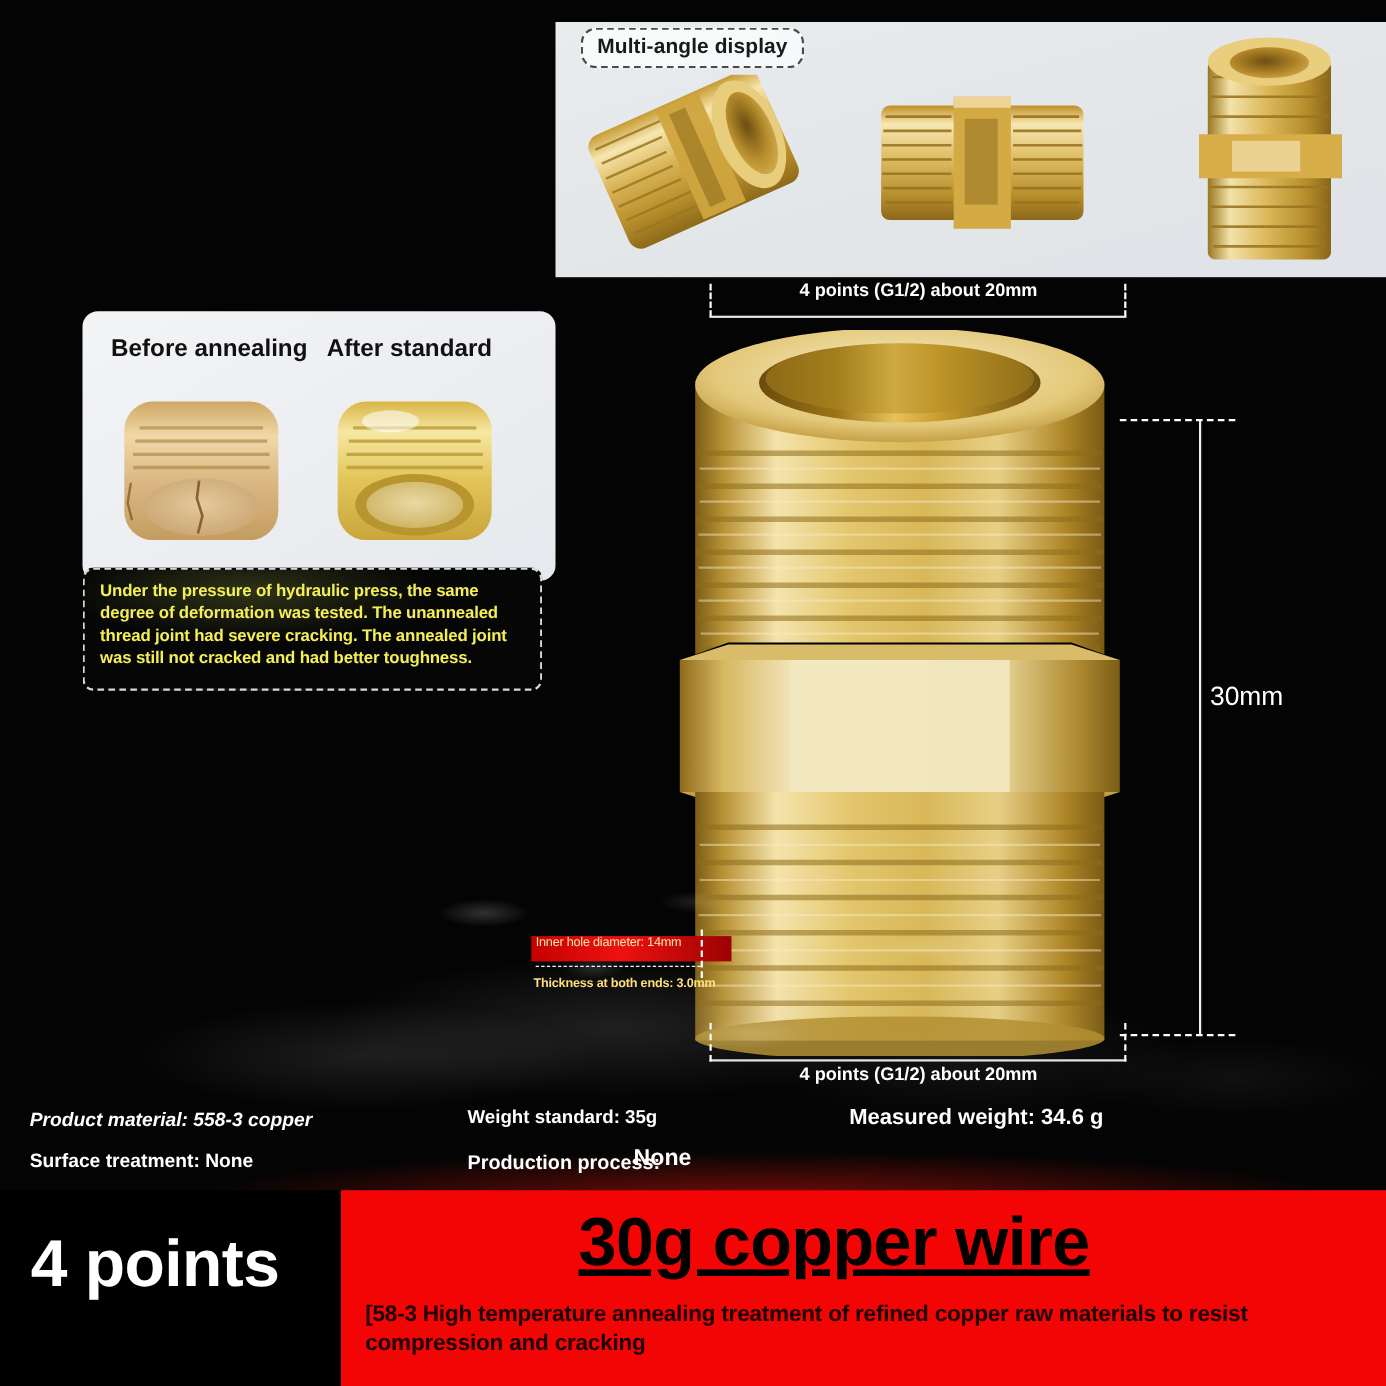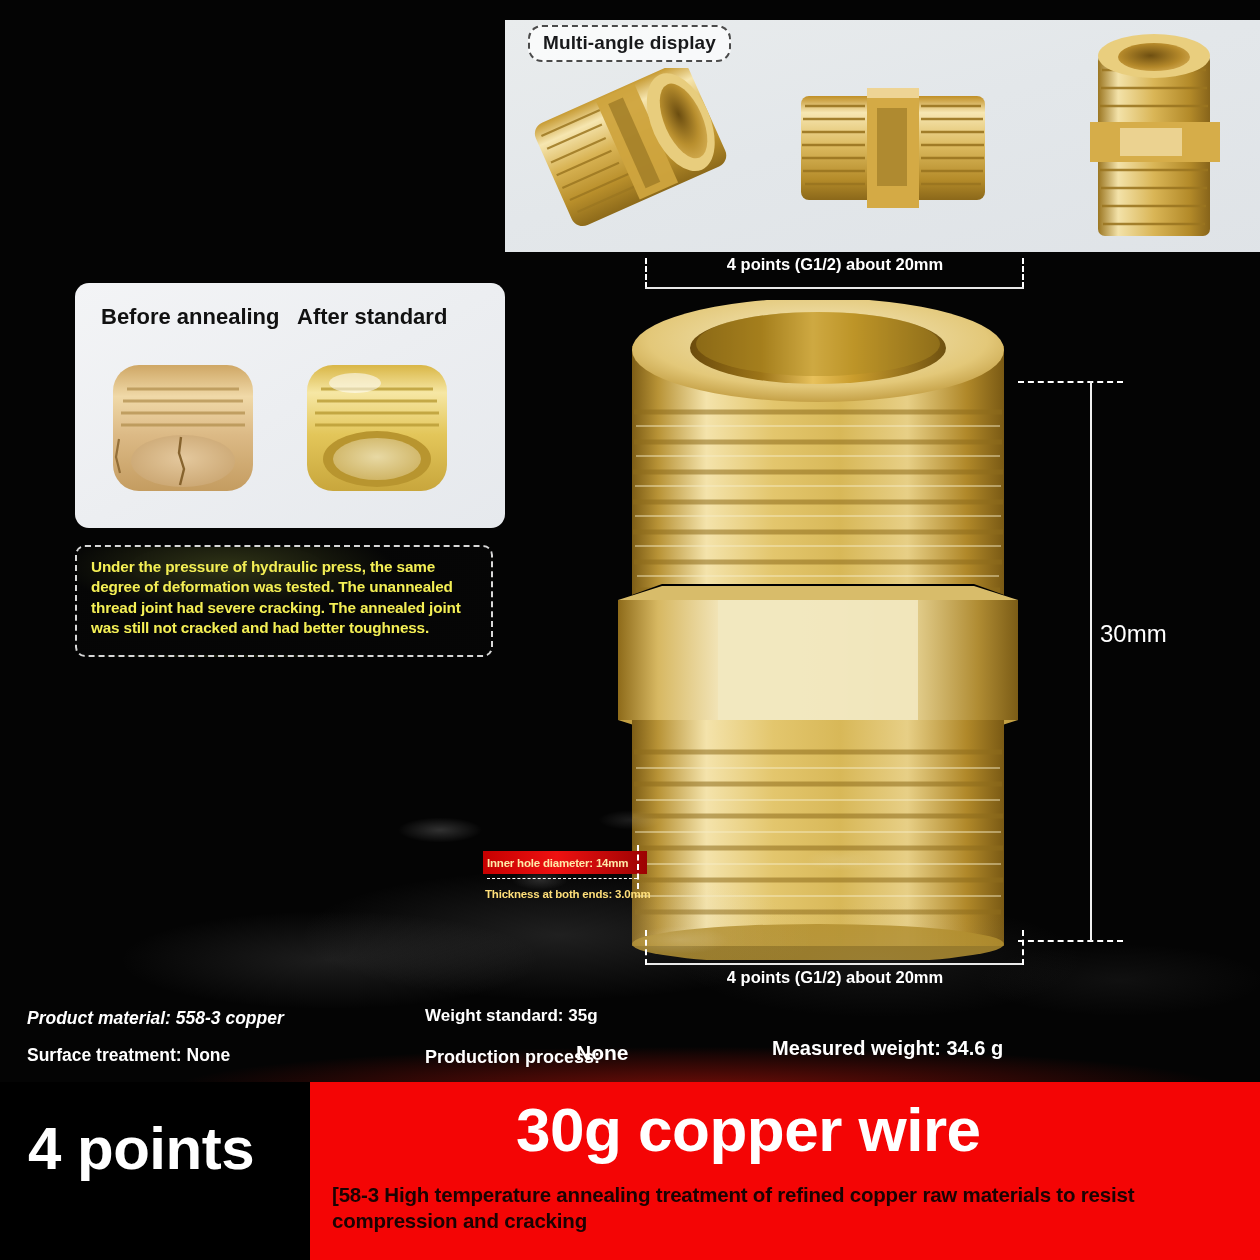--- a/index.html
+++ b/index.html
@@ -66,21 +66,20 @@
   }
   .anneal-h.l{left:26px;}
   .anneal-h.r{left:222px;}
 
   .caption-box{
     position:absolute;left:75px;top:516px;width:418px;height:112px;
     border:2px dashed #d8d8d8;border-radius:10px;
     background:radial-gradient(ellipse 230px 60px at 150px 20px, rgba(55,60,25,.85), rgba(6,6,6,.96) 72%), #060606;
     padding:10px 12px 20px 14px;
     box-sizing:border-box;
-    margin-top:29px;
   }
   .caption-box p{
     margin:0;color:#f4ef55;font-size:15.3px;line-height:1.33;font-weight:bold;
     letter-spacing:-.15px;
   }
 
   
   .dim-top-label{
     position:absolute;left:645px;top:255px;width:380px;text-align:center;
     color:#fff;font-size:16.5px;font-weight:bold;white-space:nowrap;
@@ -93,56 +92,56 @@
   .dim-tick-v{position:absolute;width:0;border-left:2px dashed #ffffff;}
   .dim-tick-h{position:absolute;height:0;border-top:2px dashed #ffffff;}
   .dim-line-v{position:absolute;width:0;border-left:2px solid #f0f0f0;}
   .dim-30mm{
     position:absolute;left:1100px;top:620px;color:#fff;
     font-size:24px;white-space:nowrap;
   }
 
   
   .callout-hole{
-    position:absolute;left:483px;top:851px;width:164px;height:23px;
+    position:absolute;left:483px;top:851px;width:182px;height:23px;
     background:linear-gradient(90deg,#c60000 0%,#ee1111 45%,#9c0202 100%);
-    color:#ffe9a8;font-size:11.5px;font-weight:bold;
-    display:flex;align-items:center;padding-left:4px;box-sizing:border-box;
+    color:#ffe9a8;font-size:11.5px;font-weight:normal;
+    display:flex;align-items:flex-start;padding-left:4px;box-sizing:border-box;
     white-space:nowrap;letter-spacing:-.2px;
   }
   .callout-thick{
     position:absolute;left:485px;top:888px;
     color:#ffdf7a;font-size:11.5px;font-weight:bold;white-space:nowrap;
     letter-spacing:-.2px;
   }
   .callout-leader{position:absolute;height:0;border-top:1px dashed #ffffff;}
 
   
   .spec{position:absolute;color:#fff;font-weight:bold;white-space:nowrap;}
   .spec-mat{left:27px;top:1008px;font-size:17.5px;font-style:italic;}
   .spec-surf{left:27px;top:1045px;font-size:17.5px;}
   .spec-wstd{left:425px;top:1006px;font-size:17px;}
   .spec-pproc{left:425px;top:1047px;font-size:18px;}
   .spec-pproc-val{left:576px;top:1041px;font-size:21px;}
-  .spec-meas{left:772px;top:1005px;font-size:20px;margin-top:32px;}
+  .spec-meas{left:772px;top:1005px;font-size:20px;}
   .spec-special{left:772px;top:1036px;font-size:18px;font-weight:bold;line-height:1.22;white-space:normal;width:400px;}
 
   
   .banner{position:absolute;left:0;top:1082px;width:1260px;height:178px;background:#000;}
   .banner-red{
     position:absolute;left:310px;top:0;width:950px;height:178px;
     background:#f40505;
   }
   .banner-left-text{
     position:absolute;left:28px;top:32px;color:#fff;font-size:60px;font-weight:bold;
     white-space:nowrap;letter-spacing:-.5px;
   }
   .banner-title{
-    position:absolute;left:206px;top:12px;color:#ffffff;font-size:62px;font-weight:bold;
-    white-space:nowrap;letter-spacing:-.5px;
+    position:absolute;left:216px;top:12px;color:#000000;font-size:62px;font-weight:bold;
+    white-space:nowrap;letter-spacing:-.5px;text-decoration:underline;
   }
   .banner-sub{
     position:absolute;left:22px;top:100px;width:900px;color:#1b0302;
     font-size:20.5px;font-weight:bold;line-height:1.28;letter-spacing:-.2px;
   }
 </style>
 </head>
 <body>
 
 <div class="stage">

